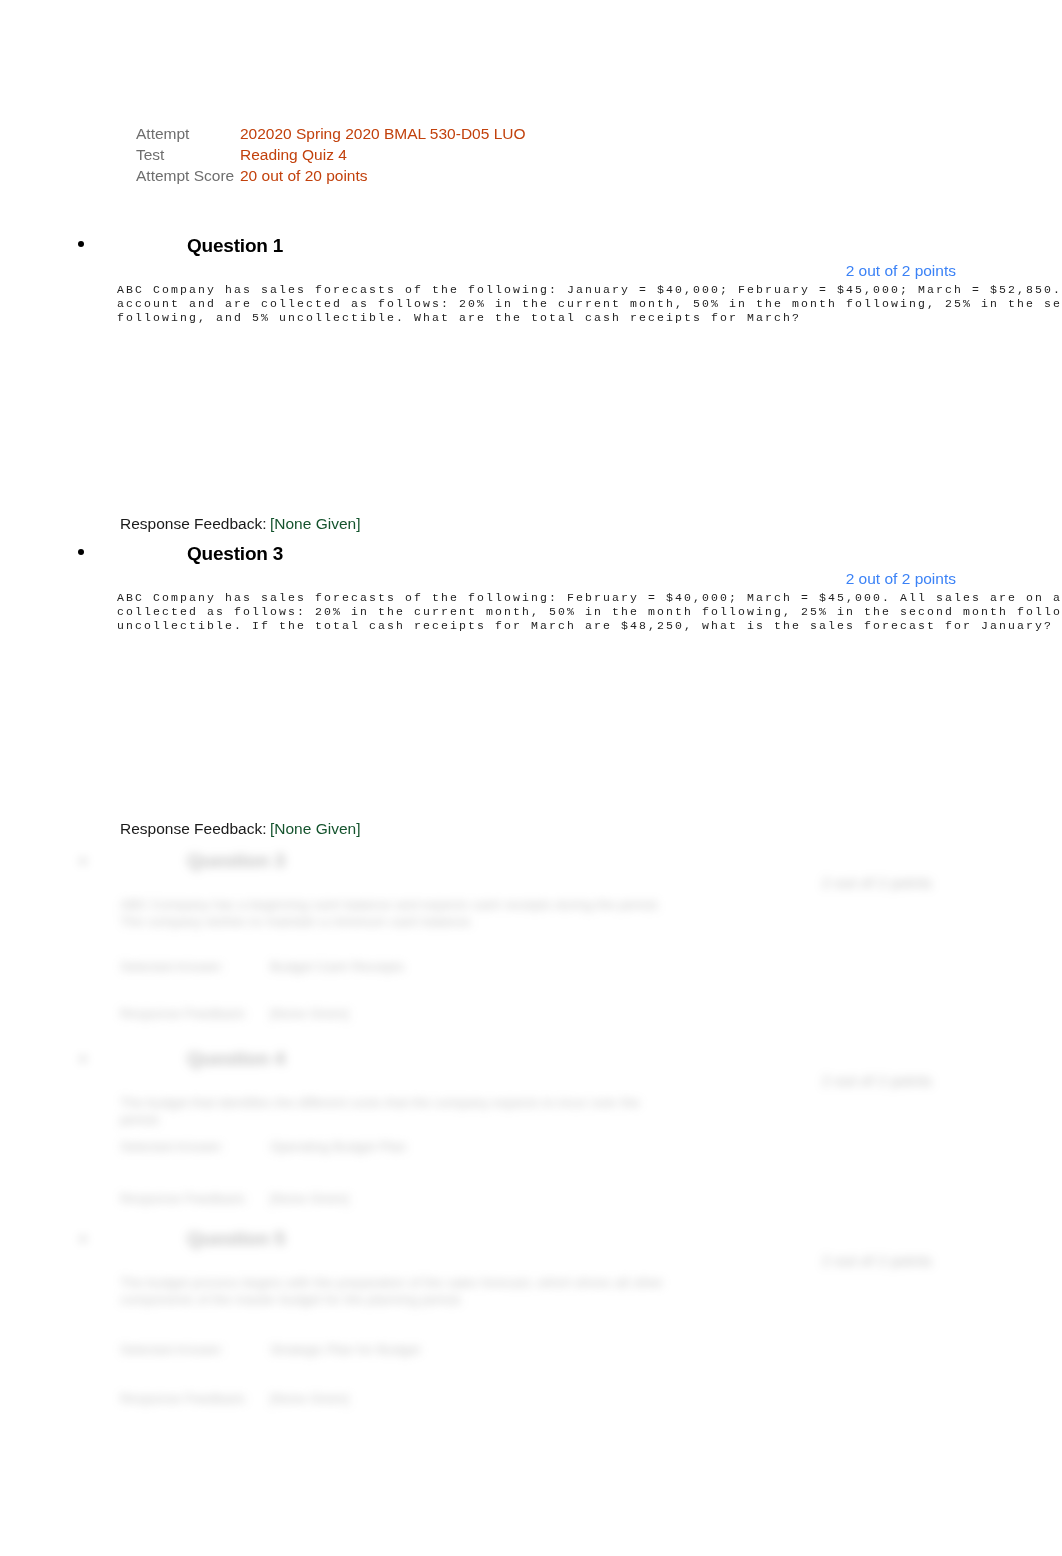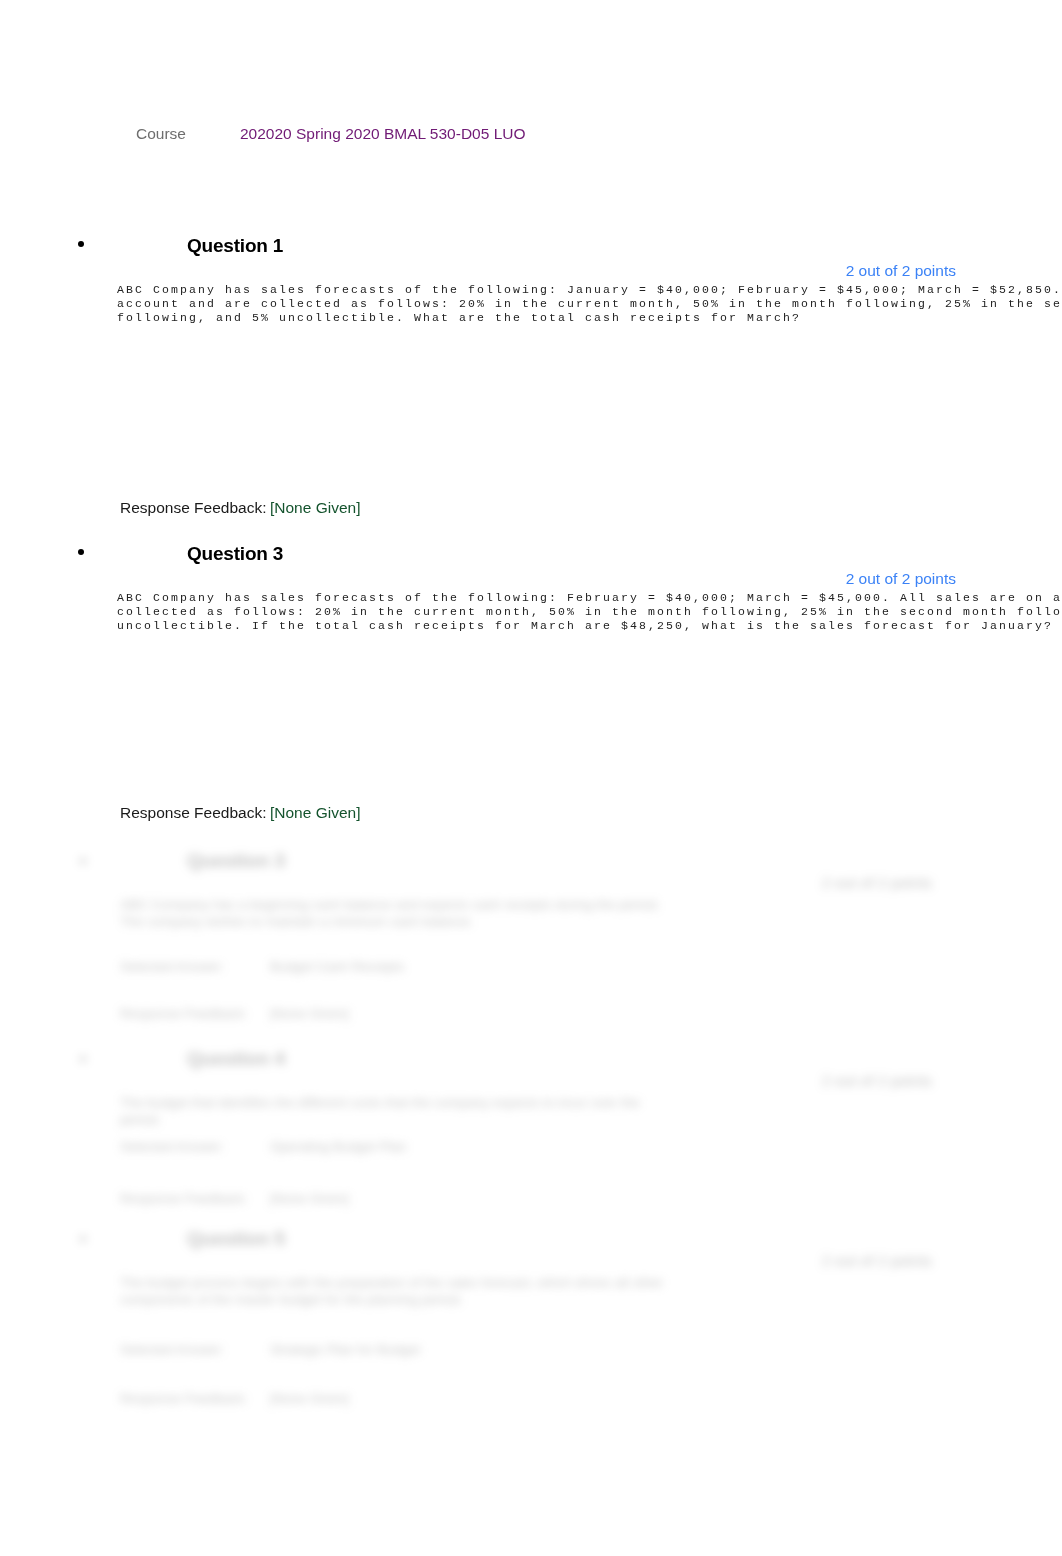--- a/index.html
+++ b/index.html
@@ -31,21 +31,21 @@
   }
   .meta-label {
     width: 104px;
     flex: 0 0 104px;
     color: #6e6e6e;
     font-size: 15.5px;
     line-height: 19px;
   }
   .meta-value {
     flex: 1 1 auto;
-    color: #701a75;
+    color: #c2410c;
     font-size: 15.5px;
     line-height: 19px;
   }
 
   
   .question-block {
     position: absolute;
     left: 0;
     width: 1062px;
   }
@@ -89,20 +89,21 @@
     white-space: pre-wrap;
   }
 
   
   .fb-row {
     position: absolute;
     left: 120px;
     width: 600px;
     display: flex;
     align-items: flex-start;
+    margin-top: 16px;
   }
   .fb-label {
     width: 150px;
     flex: 0 0 150px;
     font-size: 15.5px;
     line-height: 20px;
     color: #1a1a1a;
   }
   .fb-value {
     flex: 1 1 auto;
@@ -181,22 +182,30 @@
     font-size: 13.5px;
     line-height: 17px;
     color: #3a3a3a;
   }
 </style>
 </head>
 <body>
 
 <div id="meta-table">
   <div class="meta-row">
-    <div class="meta-label">Course</div>
+    <div class="meta-label">Attempt</div>
     <div class="meta-value">202020 Spring 2020 BMAL 530-D05 LUO</div>
+  </div>
+  <div class="meta-row">
+    <div class="meta-label">Test</div>
+    <div class="meta-value">Reading Quiz 4</div>
+  </div>
+  <div class="meta-row">
+    <div class="meta-label">Attempt Score</div>
+    <div class="meta-value">20 out of 20 points</div>
   </div>
 </div>
 
 <div class="question-block" style="top:235px;">
   <span class="q-bullet"></span>
   <div class="q-title">Question 1</div>
   <div class="q-points">2 out of 2 points</div>
   <div class="q-text">ABC Company has sales forecasts of the following: January = $40,000; February = $45,000; March = $52,850. All sales are on account and are collected as follows: 20% in the current month, 50% in the month following, 25% in the second month following, and 5% uncollectible. What are the total cash receipts for March?</div>
 </div>
 <div class="fb-row" style="top:498px;">

